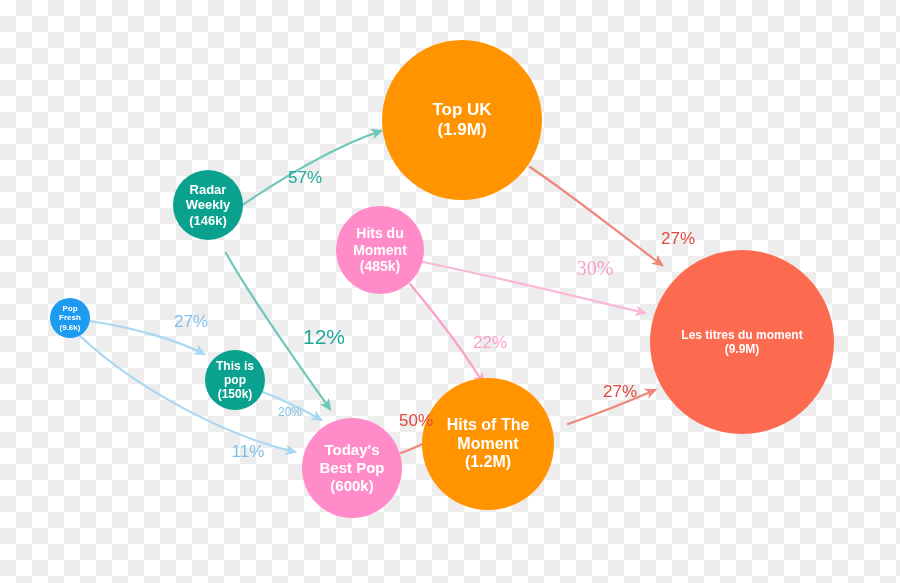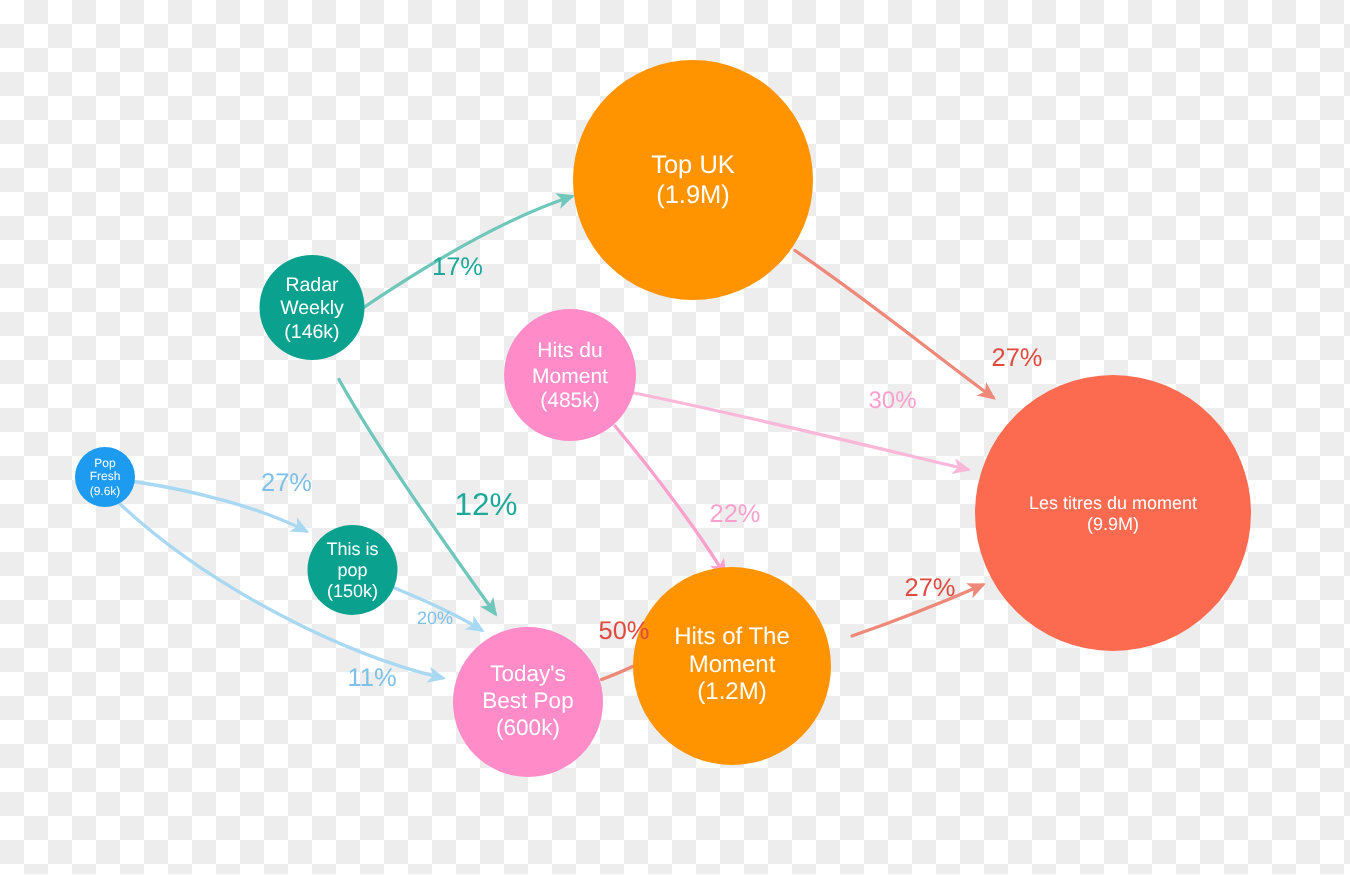--- a/index.html
+++ b/index.html
@@ -33,20 +33,21 @@
     border-radius: 50%;
     display: flex;
     align-items: center;
     justify-content: center;
     text-align: center;
     color: #ffffff;
     line-height: 1.18;
     box-sizing: border-box;
     padding: 2px;
     white-space: pre-line;
+    font-weight: bold;
   }
   .edge-label {
     position: absolute;
     transform: translate(-50%, -50%);
     white-space: nowrap;
     font-family: "Liberation Sans", sans-serif;
   }
 </style>
 </head>
 <body>
@@ -116,25 +117,25 @@
 (485k)</div>
       <div class="node" style="left: 382px; top: 40px; width: 160px; height: 160px; background: rgb(255, 148, 0); font-size: 17px;">Top UK
 (1.9M)</div>
       <div class="node" style="left: 422px; top: 378px; width: 132px; height: 132px; background: rgb(255, 148, 0); font-size: 16px;">Hits of The
 Moment
 (1.2M)</div>
       <div class="node" style="left: 650px; top: 250px; width: 184px; height: 184px; background: rgb(252, 106, 80); font-size: 12px;">Les titres du moment
 (9.9M)</div>
     </div>
   <div id="labels-layer">
-      <div class="edge-label" style="left: 305px; top: 178px; color: rgb(31, 169, 154); font-size: 17px;">17%</div>
+      <div class="edge-label" style="left: 305px; top: 178px; color: rgb(31, 169, 154); font-size: 17px;">57%</div>
       <div class="edge-label" style="left: 324px; top: 337px; color: rgb(31, 169, 154); font-size: 21px;">12%</div>
       <div class="edge-label" style="left: 191px; top: 322px; color: rgb(126, 192, 234); font-size: 17px;">27%</div>
       <div class="edge-label" style="left: 290px; top: 412px; color: rgb(126, 192, 234); font-size: 12px;">20%</div>
       <div class="edge-label" style="left: 248px; top: 452px; color: rgb(126, 192, 234); font-size: 17px;">11%</div>
       <div class="edge-label" style="left: 416px; top: 421px; color: rgb(224, 73, 63); font-size: 17px;">50%</div>
       <div class="edge-label" style="left: 490px; top: 343px; color: rgb(251, 159, 205); font-size: 17px;">22%</div>
-      <div class="edge-label" style="left: 595px; top: 268px; color: rgb(251, 159, 205); font-size: 16px;">30%</div>
+      <div class="edge-label" style="left: 595px; top: 268px; color: rgb(251, 159, 205); font-size: 20px; font-family: Liberation Serif, serif;">30%</div>
       <div class="edge-label" style="left: 678px; top: 239px; color: rgb(224, 73, 63); font-size: 17px;">27%</div>
       <div class="edge-label" style="left: 620px; top: 392px; color: rgb(224, 73, 63); font-size: 17px;">27%</div>
     </div>
 
 </div>
 
 </body></html>

